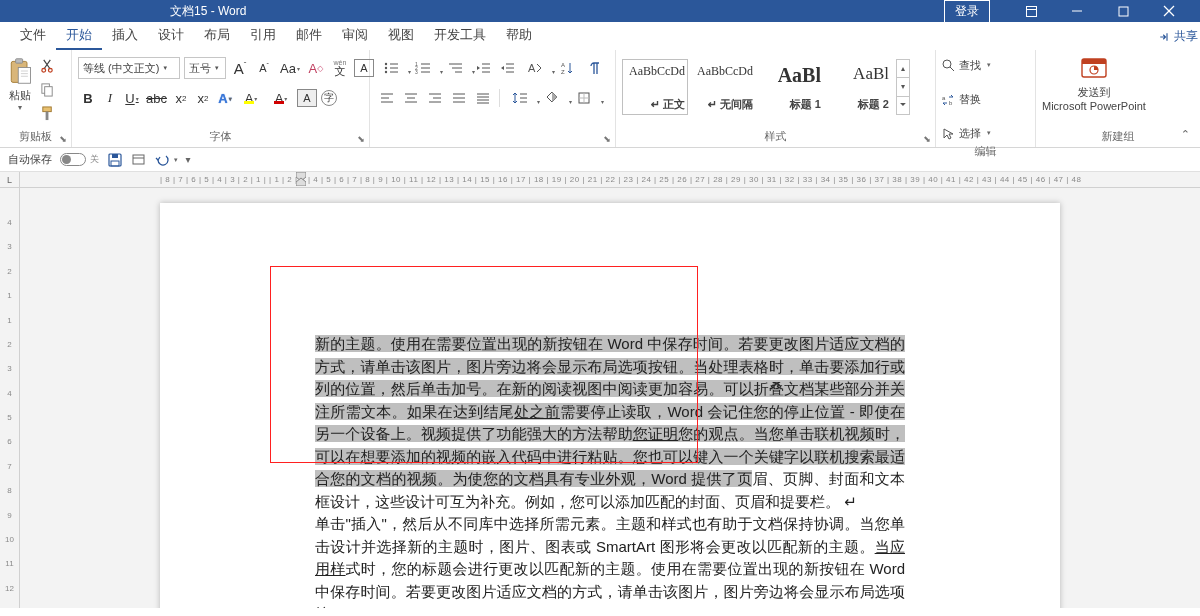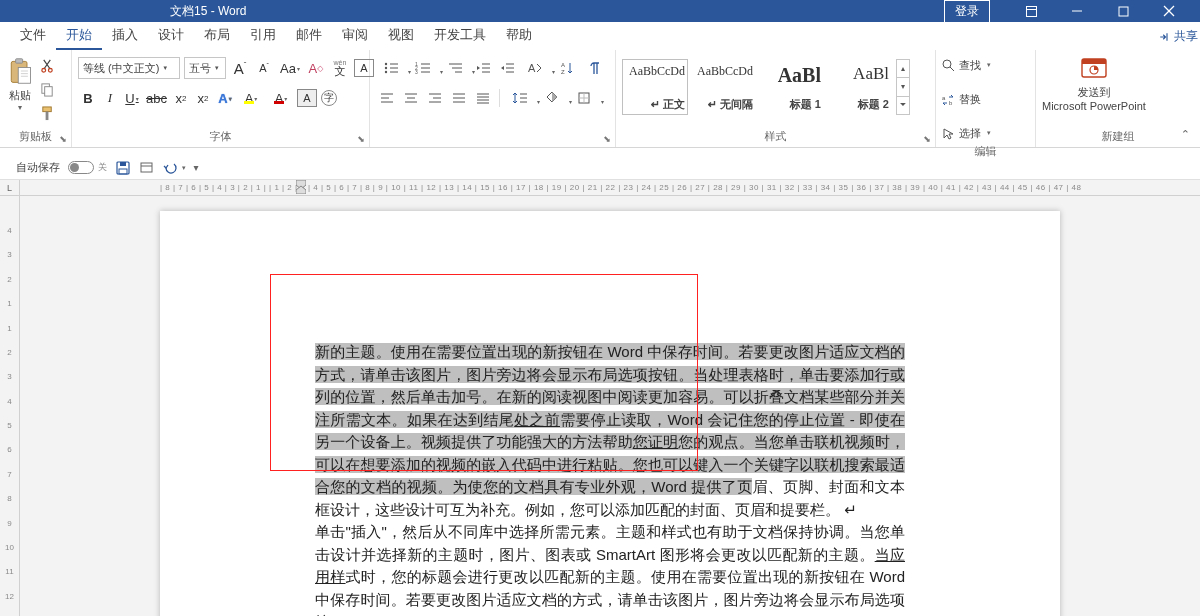--- a/index.html
+++ b/index.html
@@ -80,21 +80,21 @@
 .edit-col { display: flex; flex-direction: column; gap: 16px; padding-top: 4px; }
 .edit-item { display: flex; align-items: center; gap: 4px; font-size: 11px; color: #444; height: 18px; }
 .edit-item .dd-arrow { font-size: 7px; margin-left: 2px; color: #666; }
 
 
 .new-col { display: flex; flex-direction: column; align-items: center; padding-top: 3px; }
 
 .launcher { position: absolute; right: 2px; bottom: 2px; width: 12px; height: 12px; font-size: 9px; color: #777; display: flex; align-items: center; justify-content: center; }
 
 
-.quick-bar { height: 24px; display: flex; align-items: center; font-size: 11px; color: #444; padding-left: 16px; gap: 8px; border-bottom: 1px solid #e0e0e0; margin-top: 8px; }
+.quick-bar { height: 24px; display: flex; align-items: center; font-size: 11px; color: #444; padding-left: 8px; gap: 8px; border-bottom: 1px solid #e0e0e0; }
 .toggle { width: 26px; height: 13px; border-radius: 7px; border: 1px solid #888; position: relative; background: #fff; }
 .toggle::after { content: ""; position: absolute; width: 9px; height: 9px; border-radius: 50%; background: #888; left: 1px; top: 1px; }
 .qa-btn { display: flex; align-items: center; justify-content: center; }
 
 
 .ruler-row { height: 16px; display: flex; background: #f3f3f3; border-bottom: 1px solid #d0d0d0; }
 .ruler-corner { width: 20px; display: flex; align-items: center; justify-content: center; font-size: 9px; color: #666; border-right: 1px solid #d0d0d0; }
 .ruler-spacer { width: 140px; }
 .ruler-main { flex: 1; display: flex; align-items: center; font-size: 8px; color: #8a8a8a; overflow: hidden; white-space: nowrap; letter-spacing: 0.5px; position: relative; }
 .ruler-main .indent-marker { position: absolute; left: 136px; top: 0; width: 10px; height: 14px; }

